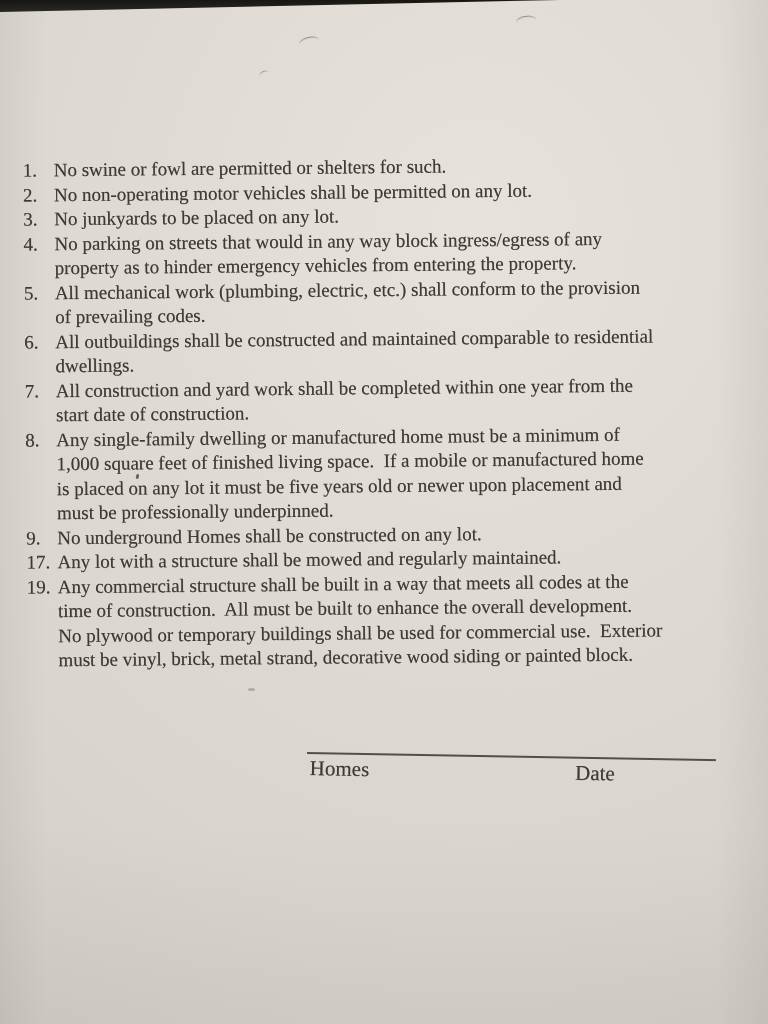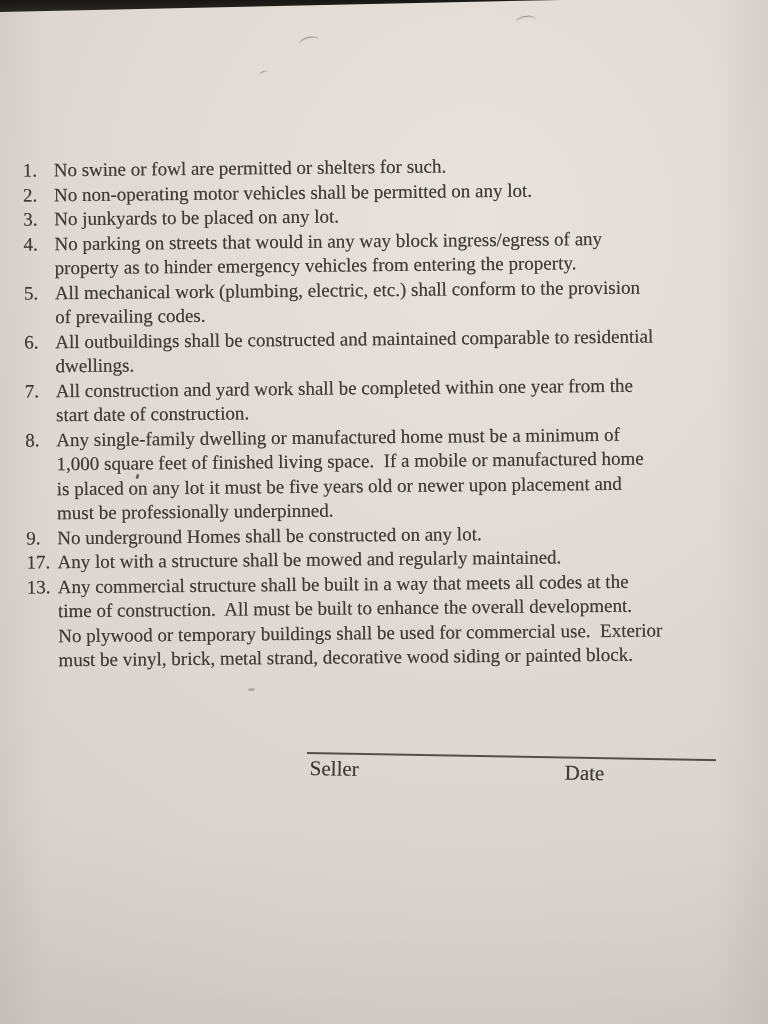--- a/index.html
+++ b/index.html
@@ -182,29 +182,29 @@
     <span class="num">9.</span>
     <span class="txt">No underground Homes shall be constructed on any lot.</span>
   </li>
 
   <li class="ritem">
     <span class="num">17.</span>
     <span class="txt">Any lot with a structure shall be mowed and regularly maintained.</span>
   </li>
 
   <li class="ritem">
-    <span class="num">13.</span>
+    <span class="num">19.</span>
     <span class="txt">Any commercial structure shall be built in a way that meets all codes at the
 time of construction.  All must be built to enhance the overall development.
 No plywood or temporary buildings shall be used for commercial use.  Exterior
 must be vinyl, brick, metal strand, decorative wood siding or painted block.</span>
   </li>
 </ol>
 
     <div class="sig">
       <div class="sig-line"></div>
       <div class="sig-labels">
-        <span class="seller">Seller</span>
+        <span class="seller">Homes</span>
         <span class="date">Date</span>
       </div>
     </div>
   </div>
 </div>
 
 </body></html>

